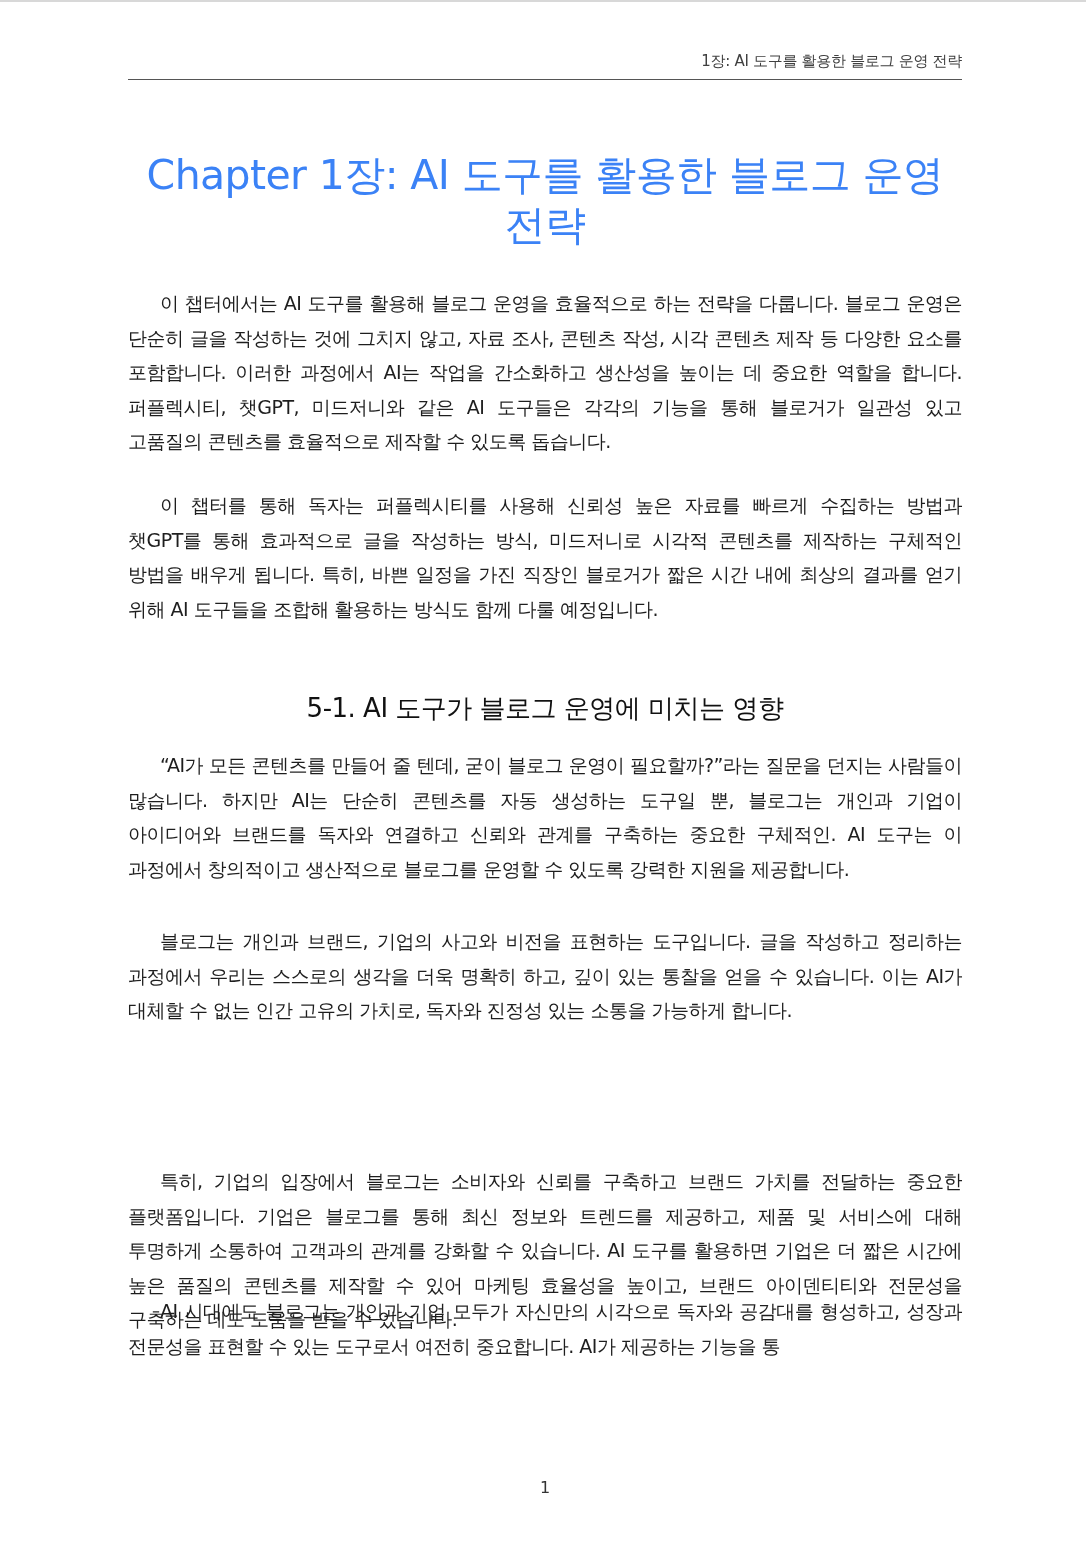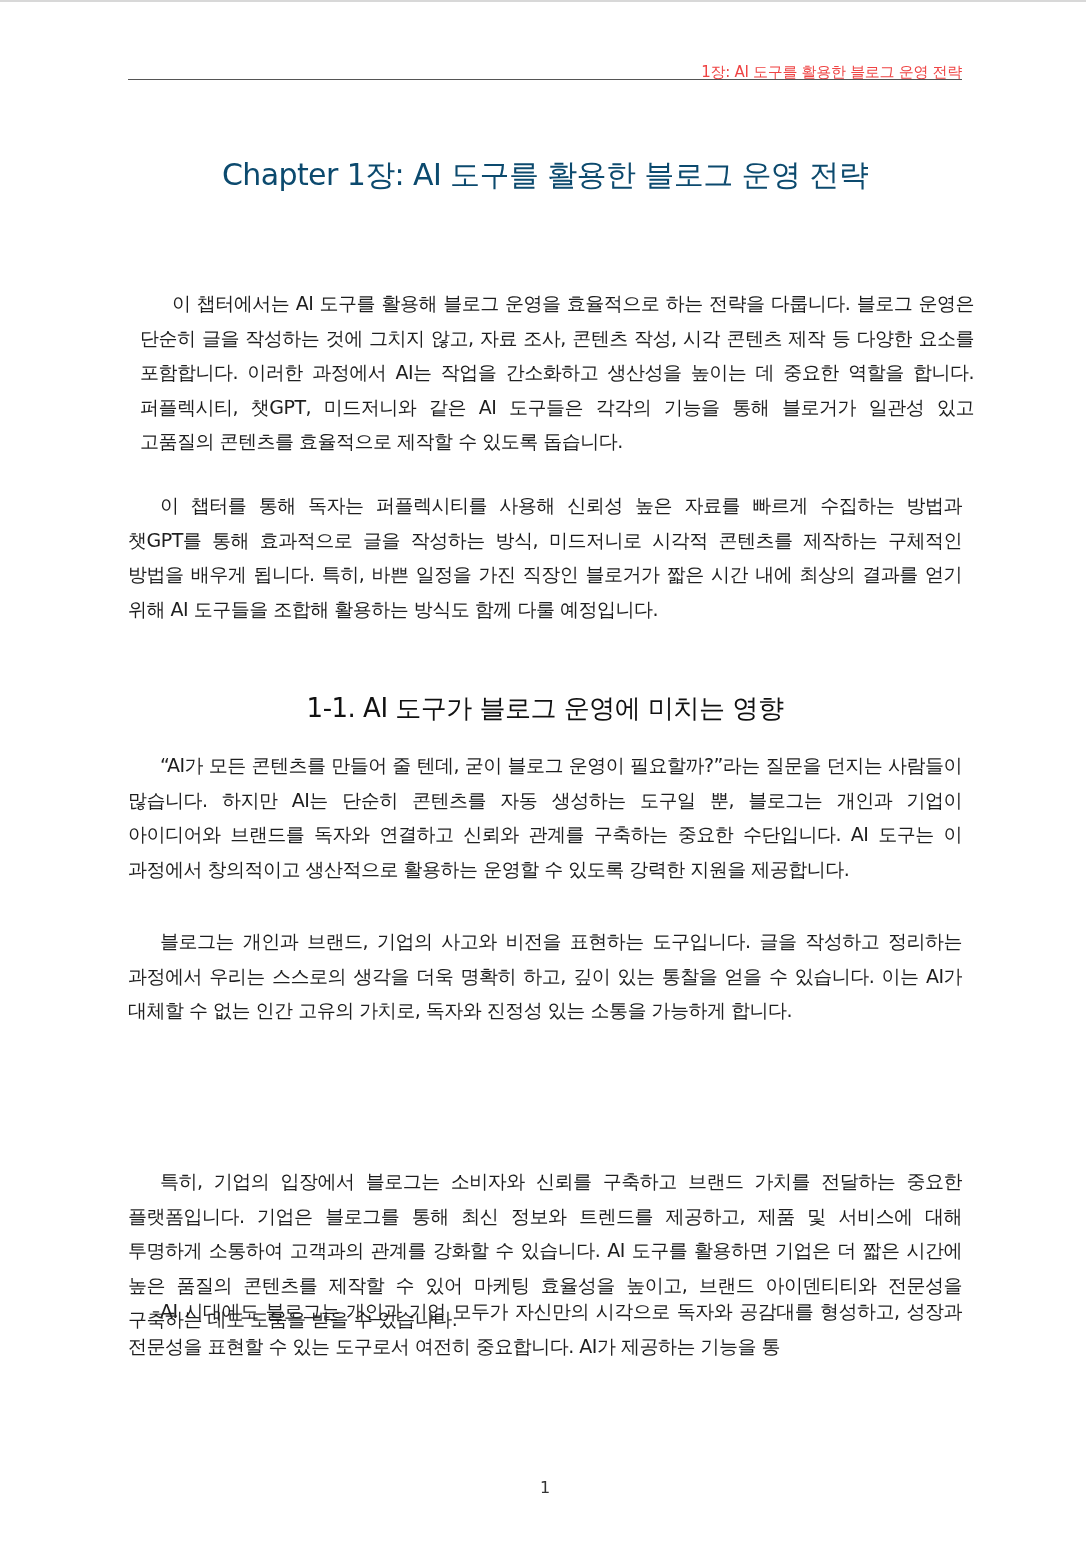--- a/index.html
+++ b/index.html
@@ -5,30 +5,30 @@
     html, body { margin: 0; padding: 0; background: #ffffff; }
     body {
       width: 1086px; height: 1552px; position: relative; overflow: hidden;
       font-family: "DejaVu Sans", "Liberation Sans", sans-serif;
       color: #1a1a1a;
     }
     .page-top-rule {
       position: absolute; left: 0; top: 0; width: 1086px; height: 2px; background: #d8d8d8;
     }
     .running-header {
-      position: absolute; left: 128px; top: 61px; width: 834px;
-      text-align: right; font-size: 15px; color: #ef4444; line-height: 22px;
+      position: absolute; left: 128px; top: 50px; width: 834px;
+      text-align: right; font-size: 15px; color: #404040; line-height: 22px;
       letter-spacing: -0.3px;
     }
     .header-rule {
       position: absolute; left: 128px; top: 79px; width: 834px; height: 1px; background: #555;
     }
     .chapter-title {
       position: absolute; left: 128px; top: 150px; width: 834px;
-      text-align: center; font-size: 30px; font-weight: normal; color: #0c4a6e;
+      text-align: center; font-size: 41px; font-weight: normal; color: #3b82f6;
       margin: 0; line-height: 50px; letter-spacing: -0.6px;
     }
     .body-text {
       position: absolute; left: 128px; width: 834px; margin: 0;
       font-size: 19px; line-height: 34.5px; color: #1e1e1e;
       text-align: justify; text-indent: 32px; letter-spacing: -0.5px;
       word-break: keep-all;
     }
     .section-title {
       position: absolute; left: 128px; top: 686px; width: 834px;
@@ -43,23 +43,23 @@
 </head>
 <body>
 
 <div class="page-top-rule"></div>
 
 <div class="running-header">1장: AI 도구를 활용한 블로그 운영 전략</div>
 <div class="header-rule"></div>
 
 <h1 class="chapter-title">Chapter 1장: AI 도구를 활용한 블로그 운영 전략</h1>
 
-<p class="body-text" style="top:286px;margin-left:12px;">이 챕터에서는 AI 도구를 활용해 블로그 운영을 효율적으로 하는 전략을 다룹니다. 블로그 운영은 단순히 글을 작성하는 것에 그치지 않고, 자료 조사, 콘텐츠 작성, 시각 콘텐츠 제작 등 다양한 요소를 포함합니다. 이러한 과정에서 AI는 작업을 간소화하고 생산성을 높이는 데 중요한 역할을 합니다. 퍼플렉시티, 챗GPT, 미드저니와 같은 AI 도구들은 각각의 기능을 통해 블로거가 일관성 있고 고품질의 콘텐츠를 효율적으로 제작할 수 있도록 돕습니다.</p>
+<p class="body-text" style="top:286px;">이 챕터에서는 AI 도구를 활용해 블로그 운영을 효율적으로 하는 전략을 다룹니다. 블로그 운영은 단순히 글을 작성하는 것에 그치지 않고, 자료 조사, 콘텐츠 작성, 시각 콘텐츠 제작 등 다양한 요소를 포함합니다. 이러한 과정에서 AI는 작업을 간소화하고 생산성을 높이는 데 중요한 역할을 합니다. 퍼플렉시티, 챗GPT, 미드저니와 같은 AI 도구들은 각각의 기능을 통해 블로거가 일관성 있고 고품질의 콘텐츠를 효율적으로 제작할 수 있도록 돕습니다.</p>
 <p class="body-text" style="top:488px;">이 챕터를 통해 독자는 퍼플렉시티를 사용해 신뢰성 높은 자료를 빠르게 수집하는 방법과 챗GPT를 통해 효과적으로 글을 작성하는 방식, 미드저니로 시각적 콘텐츠를 제작하는 구체적인 방법을 배우게 됩니다. 특히, 바쁜 일정을 가진 직장인 블로거가 짧은 시간 내에 최상의 결과를 얻기 위해 AI 도구들을 조합해 활용하는 방식도 함께 다룰 예정입니다.</p>
 
-<h2 class="section-title">1-1. AI 도구가 블로그 운영에 미치는 영향</h2>
+<h2 class="section-title">5-1. AI 도구가 블로그 운영에 미치는 영향</h2>
 
-<p class="body-text" style="top:748px;">“AI가 모든 콘텐츠를 만들어 줄 텐데, 굳이 블로그 운영이 필요할까?”라는 질문을 던지는 사람들이 많습니다. 하지만 AI는 단순히 콘텐츠를 자동 생성하는 도구일 뿐, 블로그는 개인과 기업이 아이디어와 브랜드를 독자와 연결하고 신뢰와 관계를 구축하는 중요한 수단입니다. AI 도구는 이 과정에서 창의적이고 생산적으로 활용하는 운영할 수 있도록 강력한 지원을 제공합니다.</p>
+<p class="body-text" style="top:748px;">“AI가 모든 콘텐츠를 만들어 줄 텐데, 굳이 블로그 운영이 필요할까?”라는 질문을 던지는 사람들이 많습니다. 하지만 AI는 단순히 콘텐츠를 자동 생성하는 도구일 뿐, 블로그는 개인과 기업이 아이디어와 브랜드를 독자와 연결하고 신뢰와 관계를 구축하는 중요한 구체적인. AI 도구는 이 과정에서 창의적이고 생산적으로 블로그를 운영할 수 있도록 강력한 지원을 제공합니다.</p>
 <p class="body-text" style="top:924px;">블로그는 개인과 브랜드, 기업의 사고와 비전을 표현하는 도구입니다. 글을 작성하고 정리하는 과정에서 우리는 스스로의 생각을 더욱 명확히 하고, 깊이 있는 통찰을 얻을 수 있습니다. 이는 AI가 대체할 수 없는 인간 고유의 가치로, 독자와 진정성 있는 소통을 가능하게 합니다.</p>
 <p class="body-text" style="top:1164px;">특히, 기업의 입장에서 블로그는 소비자와 신뢰를 구축하고 브랜드 가치를 전달하는 중요한 플랫폼입니다. 기업은 블로그를 통해 최신 정보와 트렌드를 제공하고, 제품 및 서비스에 대해 투명하게 소통하여 고객과의 관계를 강화할 수 있습니다. AI 도구를 활용하면 기업은 더 짧은 시간에 높은 품질의 콘텐츠를 제작할 수 있어 마케팅 효율성을 높이고, 브랜드 아이덴티티와 전문성을 구축하는 데도 도움을 받을 수 있습니다.</p>
 <p class="body-text" style="top:1294px;">AI 시대에도 블로그는 개인과 기업 모두가 자신만의 시각으로 독자와 공감대를 형성하고, 성장과 전문성을 표현할 수 있는 도구로서 여전히 중요합니다. AI가 제공하는 기능을 통</p>
 
 <div class="page-number">1</div>
 
 </body></html>

